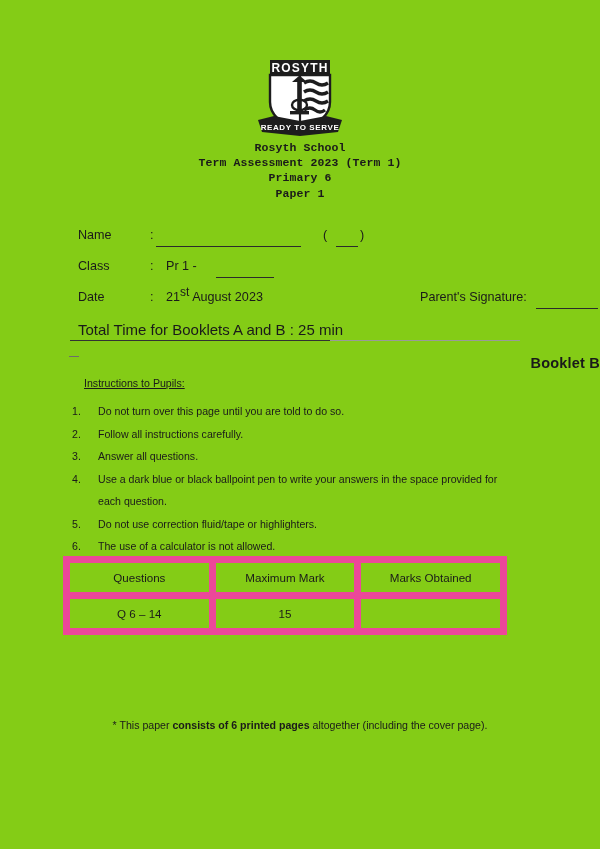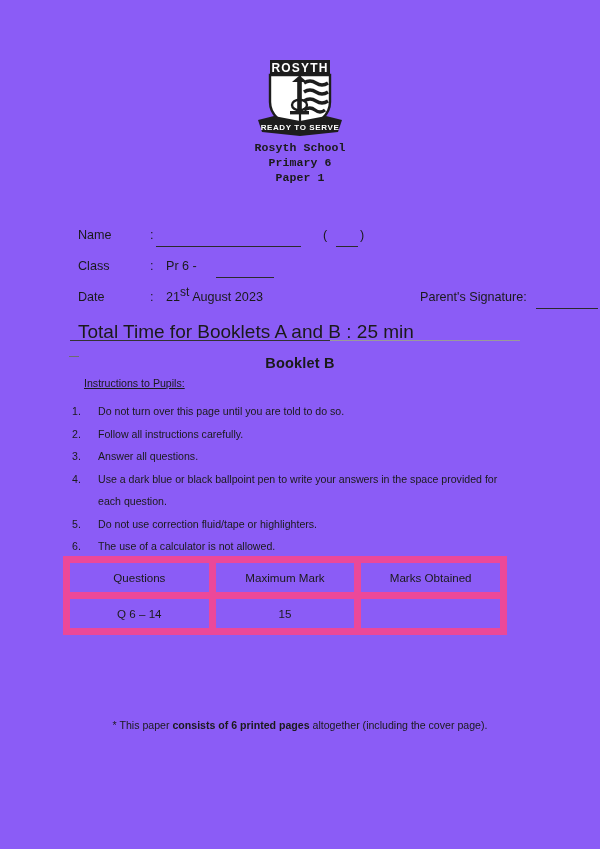--- a/index.html
+++ b/index.html
@@ -11,21 +11,21 @@
     width: 600px;
     height: 849px;
     position: relative;
     font-family: "Liberation Sans", sans-serif;
     color: #1a1a1a;
     overflow: hidden;
   }
   .page {
     position: absolute;
     inset: 0;
-    background: #8b5cf6;
+    background: #84cc16;
   }
 
   
   .crest-wrap {
     position: absolute;
     left: 0;
     right: 0;
     top: 58px;
     display: flex;
     justify-content: center;
@@ -99,21 +99,21 @@
     left: 342px;
     top: 0;
     white-space: nowrap;
   }
 
   
   .totaltime {
     position: absolute;
     left: 78px;
     top: 321px;
-    font-size: 19px;
+    font-size: 15px;
     white-space: nowrap;
   }
   .totaltime-rule {
     position: absolute;
     left: 70px;
     top: 340px;
     width: 450px;
     border-bottom: 1px solid #333;
   }
   .totaltime-rule.faint {
@@ -128,21 +128,21 @@
     left: 69px;
     top: 356px;
     width: 10px;
     border-bottom: 1px solid #6d6d6d;
   }
   .booklet {
     position: absolute;
     left: 0;
     right: 0;
     top: 355px;
-    text-align: center;
+    text-align: right;
     font-size: 14.5px;
     font-weight: bold;
     letter-spacing: 0.2px;
   }
 
   
   .instr-title {
     position: absolute;
     left: 84px;
     top: 377px;
@@ -224,39 +224,40 @@
         <path d="M50 52 q6 -4 11 0 q5 4 10 0" fill="none" stroke="#1d1d1d" stroke-width="3.4"></path>
 
         <path d="M4 62 L20 58 L46 63 L72 58 L88 62 L84 74 L46 78 L8 74 Z" fill="#1d1d1d"></path>
         <text x="46" y="72" font-family="Liberation Sans, sans-serif" font-size="8" font-weight="bold" fill="#ffffff" text-anchor="middle" letter-spacing="0.6">READY TO SERVE</text>
       </svg>
     </div>
   </div>
 
   <div class="header">
     <div>Rosyth School</div>
+    <div>Term Assessment 2023 (Term 1)</div>
     <div>Primary 6</div>
     <div>Paper 1</div>
   </div>
 
   <div class="particulars">
 
     <div class="prow">
       <span class="plabel">Name</span>
       <span class="pcolon">:</span>
       <span class="rule" style="left:78px; top:18px; width:145px;"></span>
       <span class="paren" style="left:245px;">(</span>
       <span class="rule" style="left:258px; top:18px; width:22px;"></span>
       <span class="paren" style="left:282px;">)</span>
     </div>
 
     <div class="prow">
       <span class="plabel">Class</span>
       <span class="pcolon">:</span>
-      <span class="pvalue">Pr 6 -</span>
+      <span class="pvalue">Pr 1 -</span>
       <span class="rule" style="left:138px; top:18px; width:58px;"></span>
     </div>
 
     <div class="prow">
       <span class="plabel">Date</span>
       <span class="pcolon">:</span>
       <span class="pvalue"><span>21</span><sup class="ord">st</sup><span> August 2023</span></span>
       <span class="psig">Parent's Signature:</span>
       <span class="rule" style="left:458px; top:18px; width:62px;"></span>
     </div>

